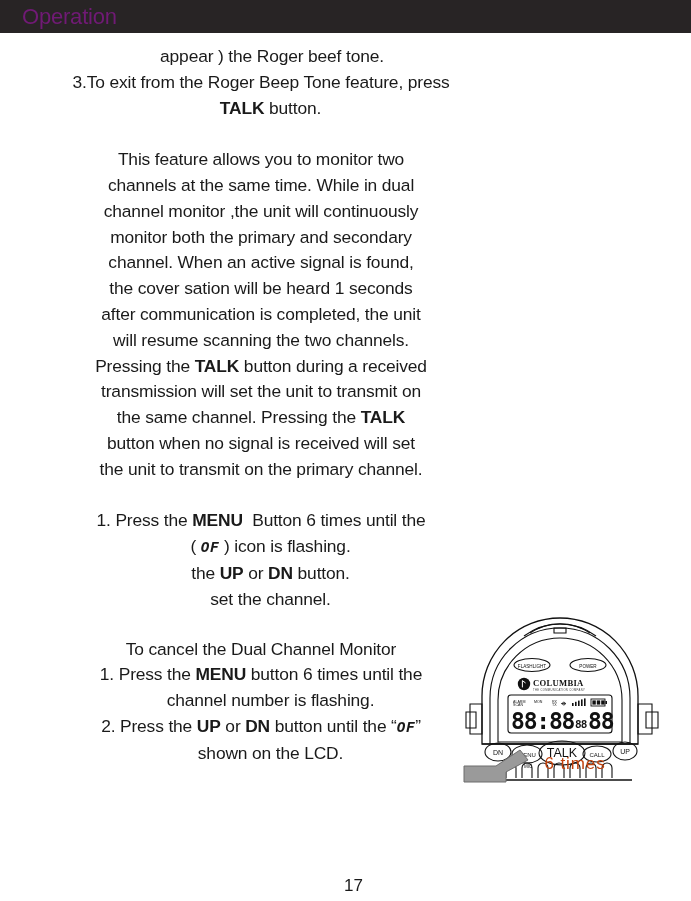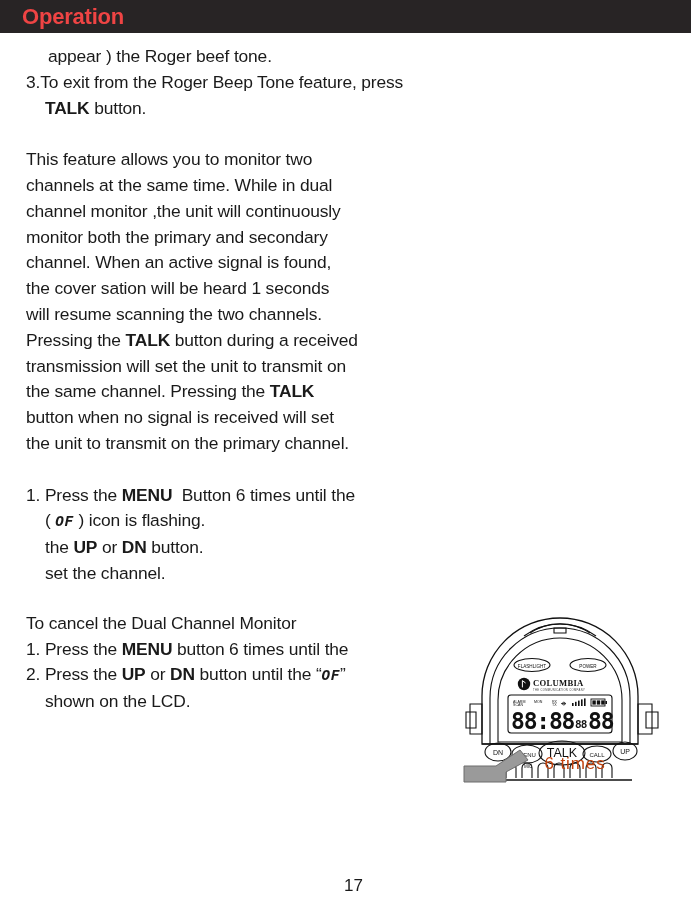--- a/index.html
+++ b/index.html
@@ -23,37 +23,38 @@
     left: 0; top: 0;
     width: 691px;
     height: 33px;
     background: #282425;
   }
   .header-title {
     position: absolute;
     left: 22px;
     top: 4px;
     font-size: 22px;
-    font-weight: bold;
-    color: #ef4444;
+    font-weight: normal;
+    color: #701a75;
     letter-spacing: -0.2px;
   }
 
   
   .text-col {
     position: absolute;
     left: 26px;
     top: 44px;
     width: 470px;
   }
   .line {
     font-size: 17.4px;
     line-height: 25.8px;
     white-space: pre;
     letter-spacing: -0.15px;
+    text-align: center;
   }
   .line.indent1 { padding-left: 22px; }
   .line.indent2 { padding-left: 19px; }
   .line b { font-weight: bold; }
   .gap { height: 25.8px; }
   .gap-sm { height: 24px; }
   .sec-head {
     font-size: 17.4px;
     line-height: 25.8px;
     font-weight: bold;
@@ -117,39 +118,41 @@
 
   <div class="gap"></div>
 
 
   <div class="line">This feature allows you to monitor two</div>
   <div class="line">channels at the same time. While in dual</div>
   <div class="line">channel monitor ,the unit will continuously</div>
   <div class="line">monitor both the primary and secondary</div>
   <div class="line">channel. When an active signal is found,</div>
   <div class="line">the cover sation will be heard 1 seconds</div>
+  <div class="line">after communication is completed, the unit</div>
   <div class="line">will resume scanning the two channels.</div>
 
   <div class="line"><span>Pressing the </span><b>TALK</b><span> button during a received</span></div>
   <div class="line">transmission will set the unit to transmit on</div>
   <div class="line"><span>the same channel. Pressing the </span><b>TALK</b></div>
   <div class="line">button when no signal is received will set</div>
   <div class="line">the unit to transmit on the primary channel.</div>
 
   <div class="gap"></div>
 
   <div class="line"><span>1. Press the </span><b>MENU</b><span>  Button 6 times until the</span></div>
   <div class="line indent2"><span>( </span><span class="lcd-inline">OF</span><span> ) icon is flashing.</span></div>
   <div class="line indent2"><span>the </span><b>UP</b><span> or </span><b>DN</b><span> button.</span></div>
   <div class="line indent2">set the channel.</div>
 
   <div class="gap-sm"></div>
 
   <div class="line">To cancel the Dual Channel Monitor</div>
   <div class="line"><span>1. Press the </span><b>MENU</b><span> button 6 times until the</span></div>
+  <div class="line indent2">channel number is flashing.</div>
   <div class="line"><span>2. Press the </span><b>UP</b><span> or </span><b>DN</b><span> button until the “</span><span class="lcd-inline">OF</span><span>”</span></div>
   <div class="line indent2">shown on the LCD.</div>
 
 </div>
 
 <div class="device-figure">
 <svg width="200" height="200" viewBox="0 0 200 200" xmlns="http://www.w3.org/2000/svg" fill="none" stroke="#111111" stroke-width="1.1">
 
   <path d="M20 152 L20 104 A78 78 0 0 1 176 104 L176 152 Z" stroke-width="1.3"></path>
 

